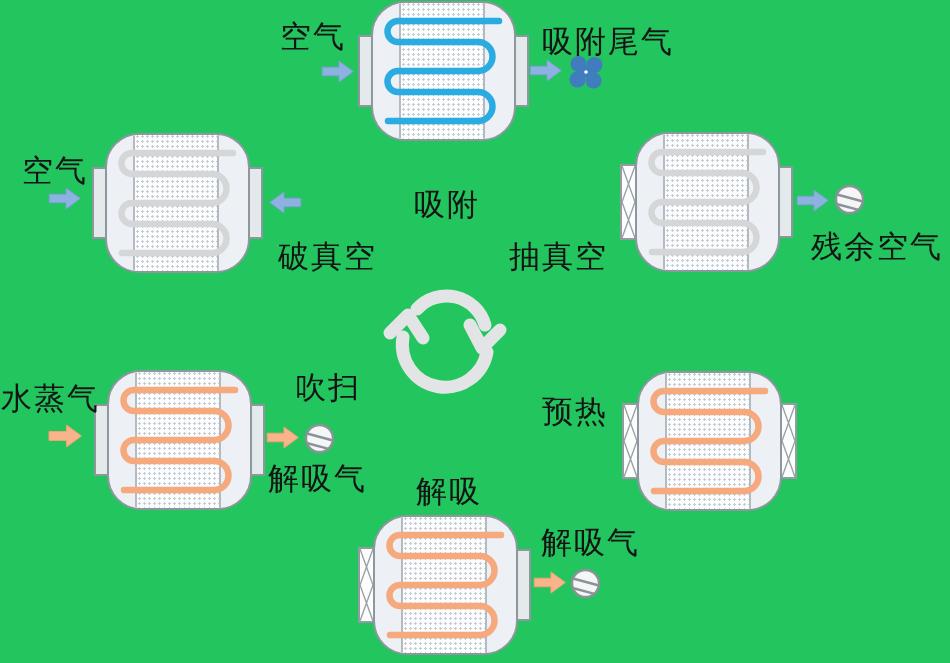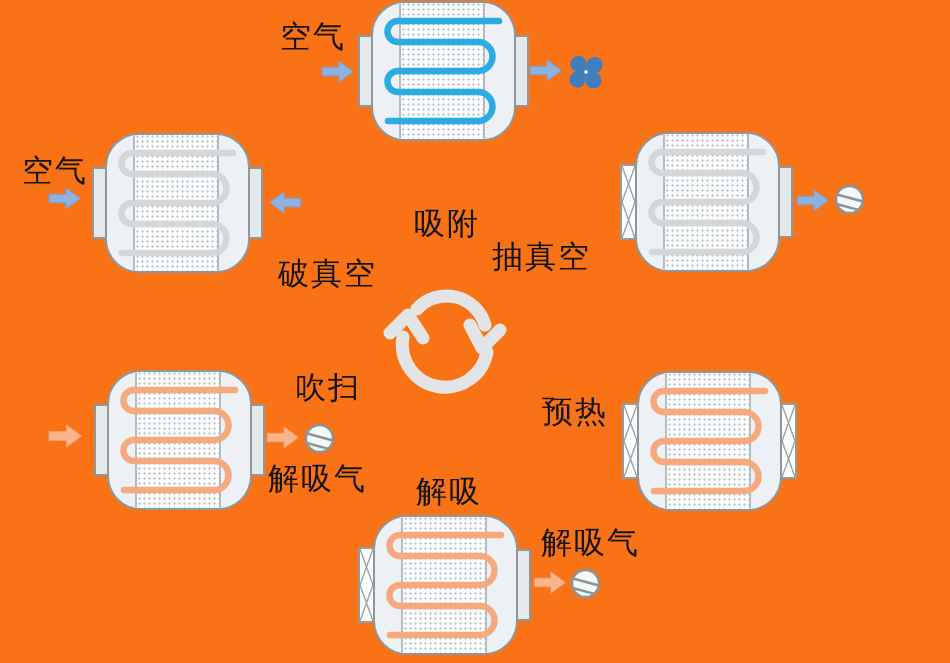--- a/index.html
+++ b/index.html
@@ -1,16 +1,16 @@
 <!DOCTYPE html>
 <html><head>
 <meta charset="utf-8">
 <style>
   html,body{margin:0;padding:0;background:#fff}
-  .stage{position:relative;width:950px;height:663px;background:#f97316;
+  .stage{position:relative;width:950px;height:663px;background:#22c55e;
          font-family:"Liberation Serif","DejaVu Serif",serif;overflow:hidden}
   .lbl{position:absolute;font-size:31px;letter-spacing:2px;color:#141414;
        white-space:nowrap;line-height:1.05}
   .abs{position:absolute}
   svg.abs{overflow:visible}
 
   
   .vessel{position:absolute;width:145px;height:140px}
   .vessel .vbody{position:absolute;inset:0;background:#edf1f5;border:2.5px solid #8e979d;
          border-radius:34px;overflow:hidden;z-index:1;box-sizing:border-box}
@@ -42,20 +42,21 @@
     </div>
     <svg class="coil" viewBox="0 0 145 140">
       <path d="M 128 20 H 27 a 10.5 10.5 0 0 0 0 21 H 107 a 14.5 14.5 0 0 1 0 29 H 27 a 10.5 10.5 0 0 0 0 21 H 107 a 14.5 14.5 0 0 1 0 29 H 17" stroke="#2aabe2"></path>
     </svg>
   </div>
 
   <div class="lbl" style="left:280px;top:21px">空气</div>
   <svg class="abs" style="left:322px;top:60px" width="32" height="23" viewBox="0 0 33 24">
     <polygon points="0,7.5 17.5,7.5 17.5,1 32.5,12 17.5,23 17.5,16.5 0,16.5" fill="#8db1e0" stroke="#7aa0d2"></polygon>
   </svg>
+  <div class="lbl" style="left:542px;top:26px">吸附尾气</div>
   <svg class="abs" style="left:530px;top:59px" width="32" height="23" viewBox="0 0 33 24">
     <polygon points="0,7.5 17.5,7.5 17.5,1 32.5,12 17.5,23 17.5,16.5 0,16.5" fill="#8db1e0" stroke="#7aa0d2"></polygon>
   </svg>
   <svg class="abs" style="left:568px;top:54px" width="36" height="35" viewBox="0 0 36 35">
     <g fill="#3f7dbe">
       <circle cx="10.5" cy="10" r="8"></circle>
         <circle cx="26.5" cy="11" r="8"></circle>
       <circle cx="9.5" cy="25.5" r="8"></circle>
         <circle cx="25.5" cy="26.5" r="8"></circle>
       <circle cx="18" cy="18" r="5.5"></circle>
@@ -74,24 +75,24 @@
     </svg>
   </div>
 
   <div class="lbl" style="left:22px;top:155px">空气</div>
   <svg class="abs" style="left:49px;top:187px" width="32" height="23" viewBox="0 0 33 24">
     <polygon points="0,7.5 17.5,7.5 17.5,1 32.5,12 17.5,23 17.5,16.5 0,16.5" fill="#8db1e0" stroke="#7aa0d2"></polygon>
   </svg>
   <svg class="abs" style="left:269px;top:191px" width="32" height="23" viewBox="0 0 33 24">
     <polygon points="33,7.5 15.5,7.5 15.5,1 0.5,12 15.5,23 15.5,16.5 33,16.5" fill="#8db1e0" stroke="#7aa0d2"></polygon>
   </svg>
-  <div class="lbl" style="left:278px;top:258px">破真空</div>
-
-  <div class="lbl" style="left:414px;top:208px">吸附</div>
-  <div class="lbl" style="left:492px;top:241px">抽真空</div>
+  <div class="lbl" style="left:278px;top:241px">破真空</div>
+
+  <div class="lbl" style="left:414px;top:189px">吸附</div>
+  <div class="lbl" style="left:509px;top:241px">抽真空</div>
 
   <svg class="abs" style="left:384px;top:289px" width="120" height="96" viewBox="0 0 120 96">
     <g fill="none" stroke-width="13" stroke-linecap="round" stroke-linejoin="round" stroke="#e3e4e5">
       <path d="M 33 20 A 40 40 0 0 1 101 36"></path>
       <path d="M 86 36 L 98 59 L 116 41"></path>
       <path d="M 103 63 A 40 40 0 0 1 19 48"></path>
       <path d="M 6 44 L 24 26 L 39 49"></path>
     </g>
   </svg>
 
@@ -112,32 +113,34 @@
 
   <svg class="abs" style="left:797px;top:189px" width="32" height="23" viewBox="0 0 33 24">
     <polygon points="0,7.5 17.5,7.5 17.5,1 32.5,12 17.5,23 17.5,16.5 0,16.5" fill="#8db1e0" stroke="#7aa0d2"></polygon>
   </svg>
   <svg class="abs" style="left:833px;top:183px" width="33" height="33" viewBox="0 0 33 33">
     <g fill="none" stroke-width="2.4" stroke="#8b9399">
       <circle cx="16.5" cy="16.5" r="13.5" fill="#f5f7f7"></circle>
       <path d="M 4 11.5 L 30 18.5 M 3.6 21 L 25.5 26.8"></path>
     </g>
   </svg>
+  <div class="lbl" style="left:811px;top:231px">残余空气</div>
 
   <div class="vessel" style="left:107px;top:370px">
     <div class="tab l"></div>
     <div class="tab r"></div>
     <div class="vbody">
       <div class="band"></div>
     </div>
     <svg class="coil" viewBox="0 0 145 140">
       <path d="M 128 20 H 27 a 10.5 10.5 0 0 0 0 21 H 107 a 14.5 14.5 0 0 1 0 29 H 27 a 10.5 10.5 0 0 0 0 21 H 107 a 14.5 14.5 0 0 1 0 29 H 17" stroke="#f5a97d"></path>
     </svg>
   </div>
 
+  <div class="lbl" style="left:1px;top:383px">水蒸气</div>
   <svg class="abs" style="left:49px;top:424px" width="33" height="24" viewBox="0 0 33 24">
     <polygon points="0,7.5 17.5,7.5 17.5,1 32.5,12 17.5,23 17.5,16.5 0,16.5" fill="#f9b48b" stroke="#f2a170"></polygon>
   </svg>
   <div class="lbl" style="left:295px;top:372px">吹扫</div>
   <svg class="abs" style="left:267px;top:426px" width="32" height="23" viewBox="0 0 33 24">
     <polygon points="0,7.5 17.5,7.5 17.5,1 32.5,12 17.5,23 17.5,16.5 0,16.5" fill="#f9b48b" stroke="#f2a170"></polygon>
   </svg>
   <svg class="abs" style="left:303px;top:422px" width="33" height="33" viewBox="0 0 33 33">
     <g fill="none" stroke-width="2.4" stroke="#8b9399">
       <circle cx="16.5" cy="16.5" r="13.5" fill="#f5f7f7"></circle>

